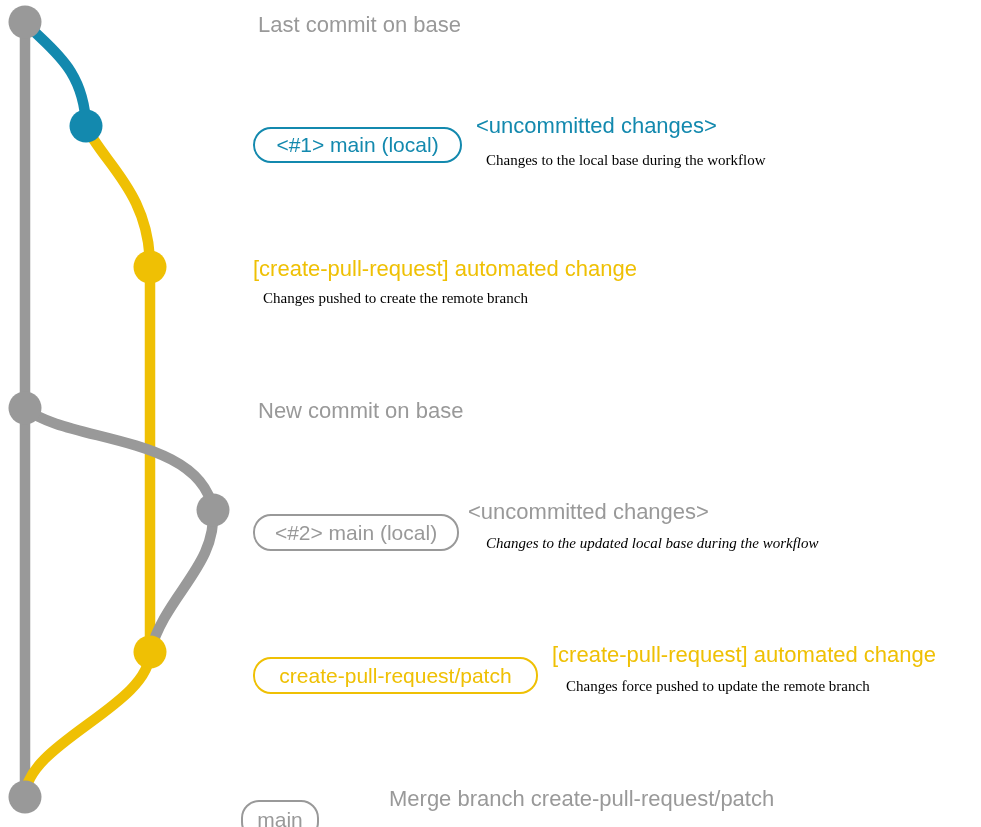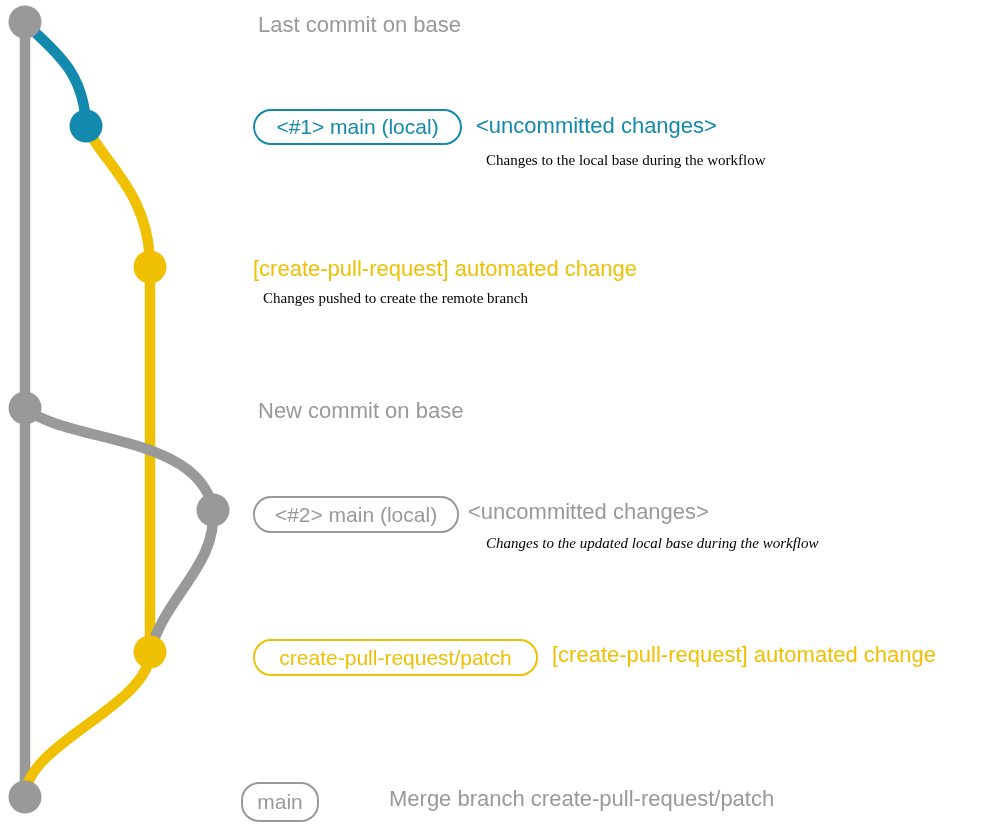--- a/index.html
+++ b/index.html
@@ -26,20 +26,21 @@
   .c-teal{color:var(--teal);}
   .c-yellow{color:var(--yellow);}
   .note{
     font-family:"Liberation Serif","DejaVu Serif",serif;
     font-size:15px;line-height:22px;color:var(--note);white-space:nowrap;
   }
   .badge{
     box-sizing:border-box;display:flex;align-items:center;justify-content:center;
     border:2px solid;border-radius:18px;font-size:21px;white-space:nowrap;
     background:var(--bg);
+    margin-top:18px;
   }
   .badge.teal{border-color:var(--teal);color:var(--teal);}
   .badge.gray{border-color:var(--gray);color:var(--gray);}
   .badge.yellow{border-color:var(--yellow);color:var(--yellow);}
 </style>
 </head>
 <body>
 
 <div class="canvas">
 
@@ -71,17 +72,18 @@
   <div class="abs note" style="left:263px;top:287px;">Changes pushed to create the remote branch</div>
 
   <div class="abs lbl c-gray" style="left:258px;top:399px;">New commit on base</div>
 
   <div class="abs badge gray" style="left:253px;top:496px;width:206px;height:37px;">&lt;#2&gt; main (local)</div>
   <div class="abs lbl c-gray" style="left:468px;top:500px;">&lt;uncommitted changes&gt;</div>
   <div class="abs note" style="left:486px;top:532px;font-style:italic;">Changes to the updated local base during the workflow</div>
 
   <div class="abs badge yellow" style="left:253px;top:639px;width:285px;height:37px;">create-pull-request/patch</div>
   <div class="abs lbl c-yellow" style="left:552px;top:643px;">[create-pull-request] automated change</div>
+  <div class="abs note" style="left:566px;top:675px;">Changes force pushed to update the remote branch</div>
 
   <div class="abs badge gray" style="left:241px;top:782px;width:78px;height:40px;">main</div>
   <div class="abs lbl c-gray" style="left:345px;top:787px;margin-left:44px;">Merge branch create-pull-request/patch</div>
 
 </div>
 
 </body></html>

